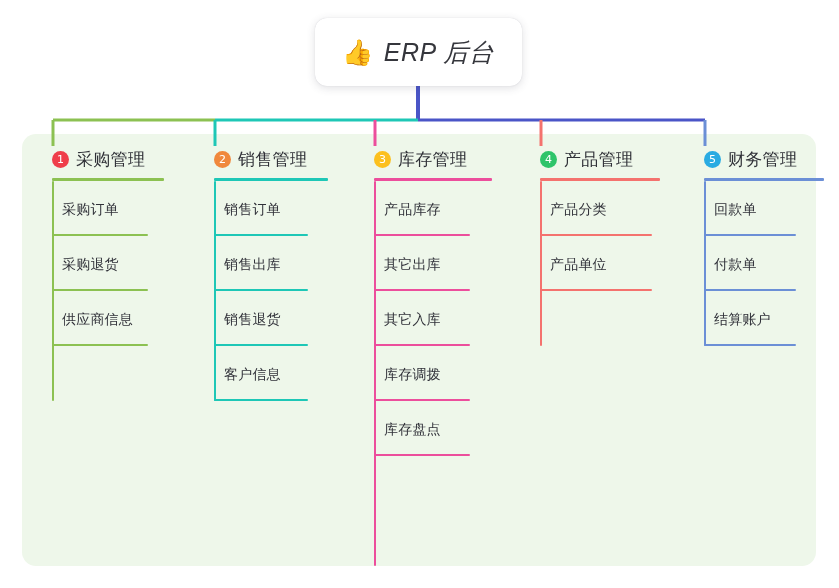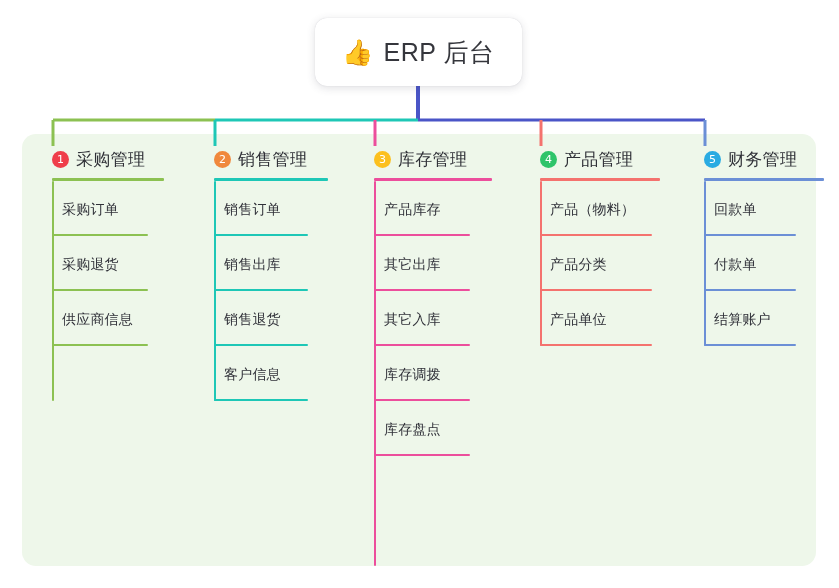--- a/index.html
+++ b/index.html
@@ -43,20 +43,21 @@
   #root-node .thumb {
     font-size: 25px;
     line-height: 1;
     color: #f5b63c;
   }
   #root-node .root-title {
     font-size: 25px;
     color: #35363c;
     letter-spacing: 0.5px;
     white-space: nowrap;
+    font-style: italic;
   }
 
   
   #panel {
     position: absolute;
     left: 22px;
     top: 134px;
     width: 794px;
     height: 432px;
     background: #eef7ea;
@@ -245,24 +246,20 @@
       </div>
       <div class="column" style="left: 522px;">
         <div class="col-head">
           <span class="badge" style="background: rgb(46, 196, 106);">4</span>
           <span class="col-title">产品管理</span>
         </div>
         <div class="head-rule" style="background: rgb(244, 114, 110); width: 120px; margin-left: 18px;"></div>
         <div class="items">
           <div class="spine" style="background: rgb(244, 114, 110); height: 165px;"></div>
           <div class="item">
-            <span class="item-label">产品（物料）</span>
-            <div class="item-rule" style="background: rgb(244, 114, 110); width: 112px;"></div>
-          </div>
-          <div class="item">
             <span class="item-label">产品分类</span>
             <div class="item-rule" style="background: rgb(244, 114, 110); width: 112px;"></div>
           </div>
           <div class="item">
             <span class="item-label">产品单位</span>
             <div class="item-rule" style="background: rgb(244, 114, 110); width: 112px;"></div>
           </div>
         </div>
       </div>
       <div class="column" style="left: 686px;">

